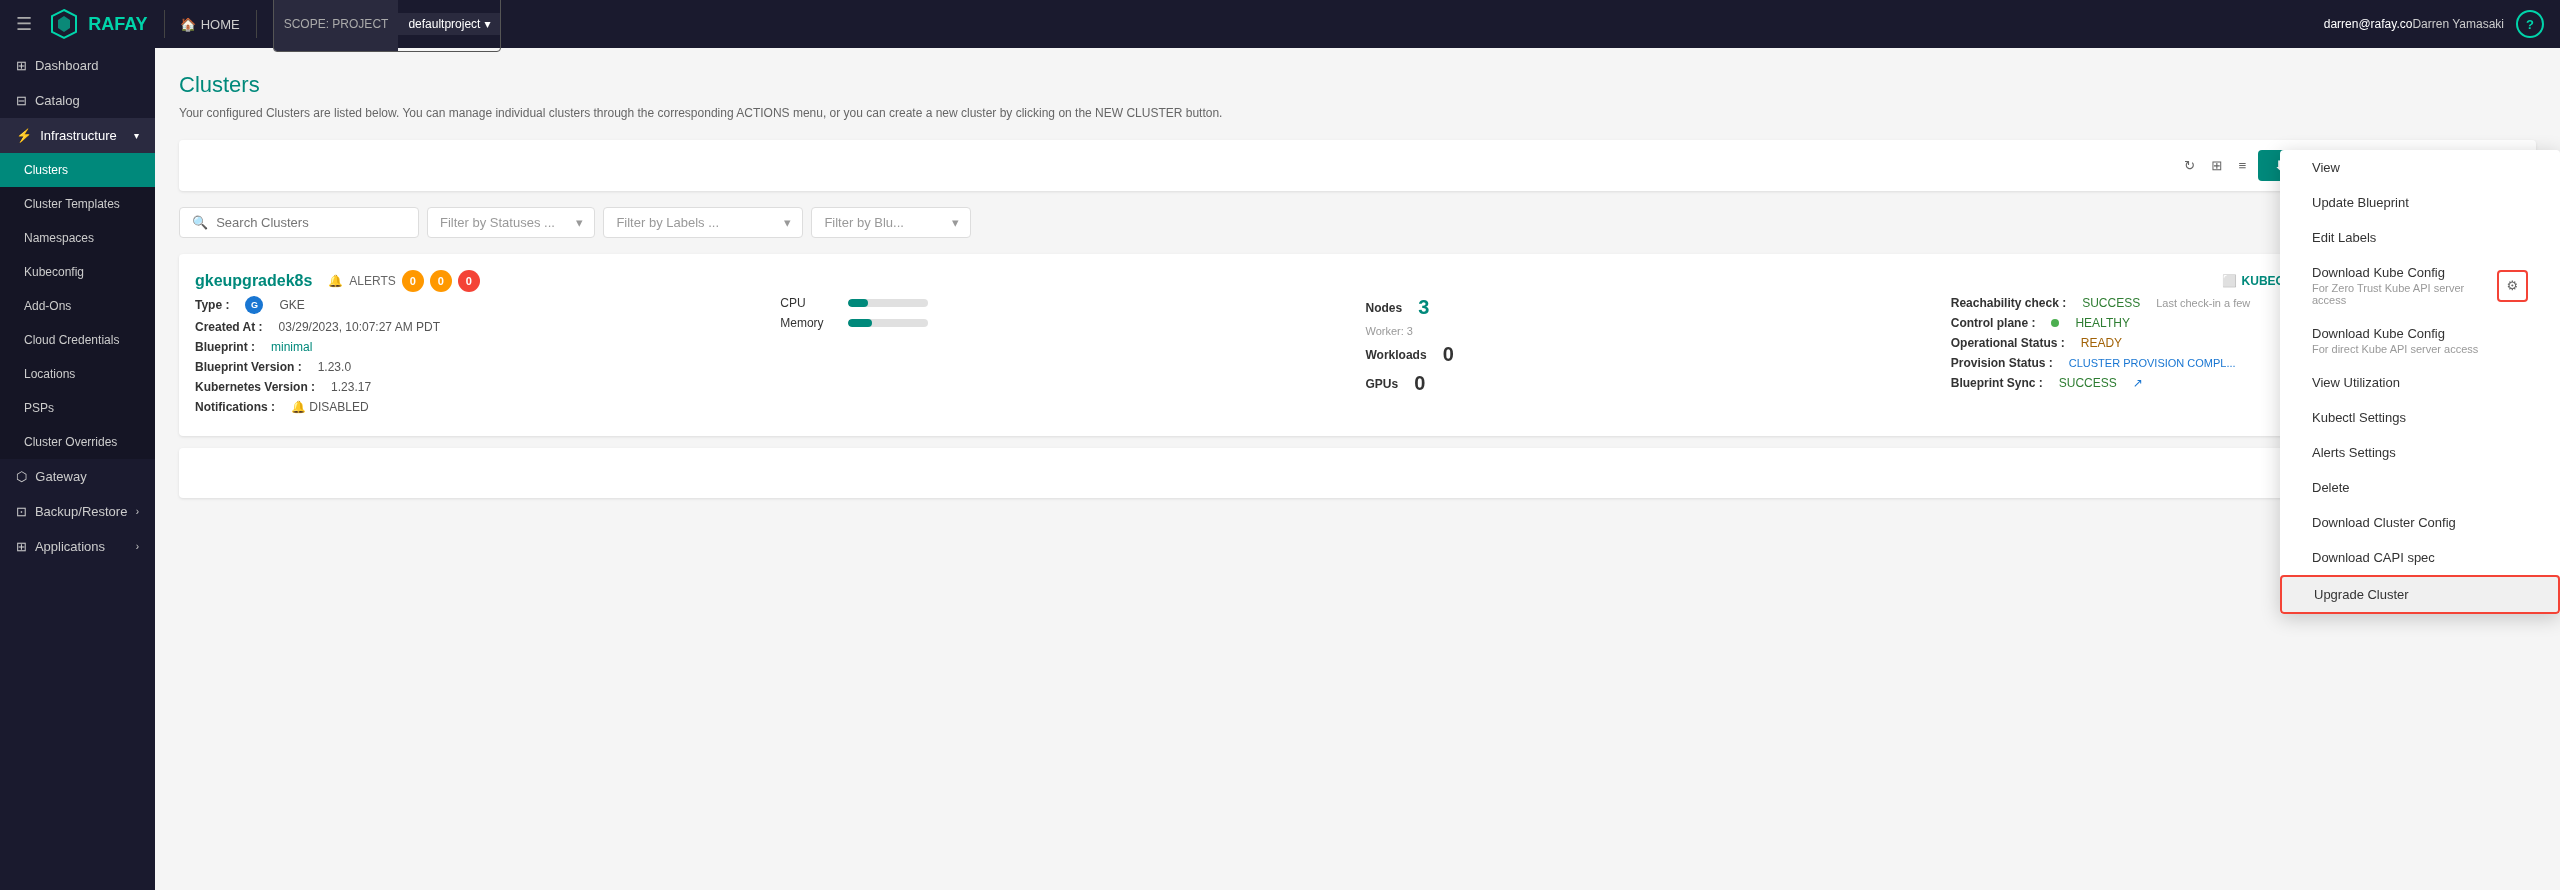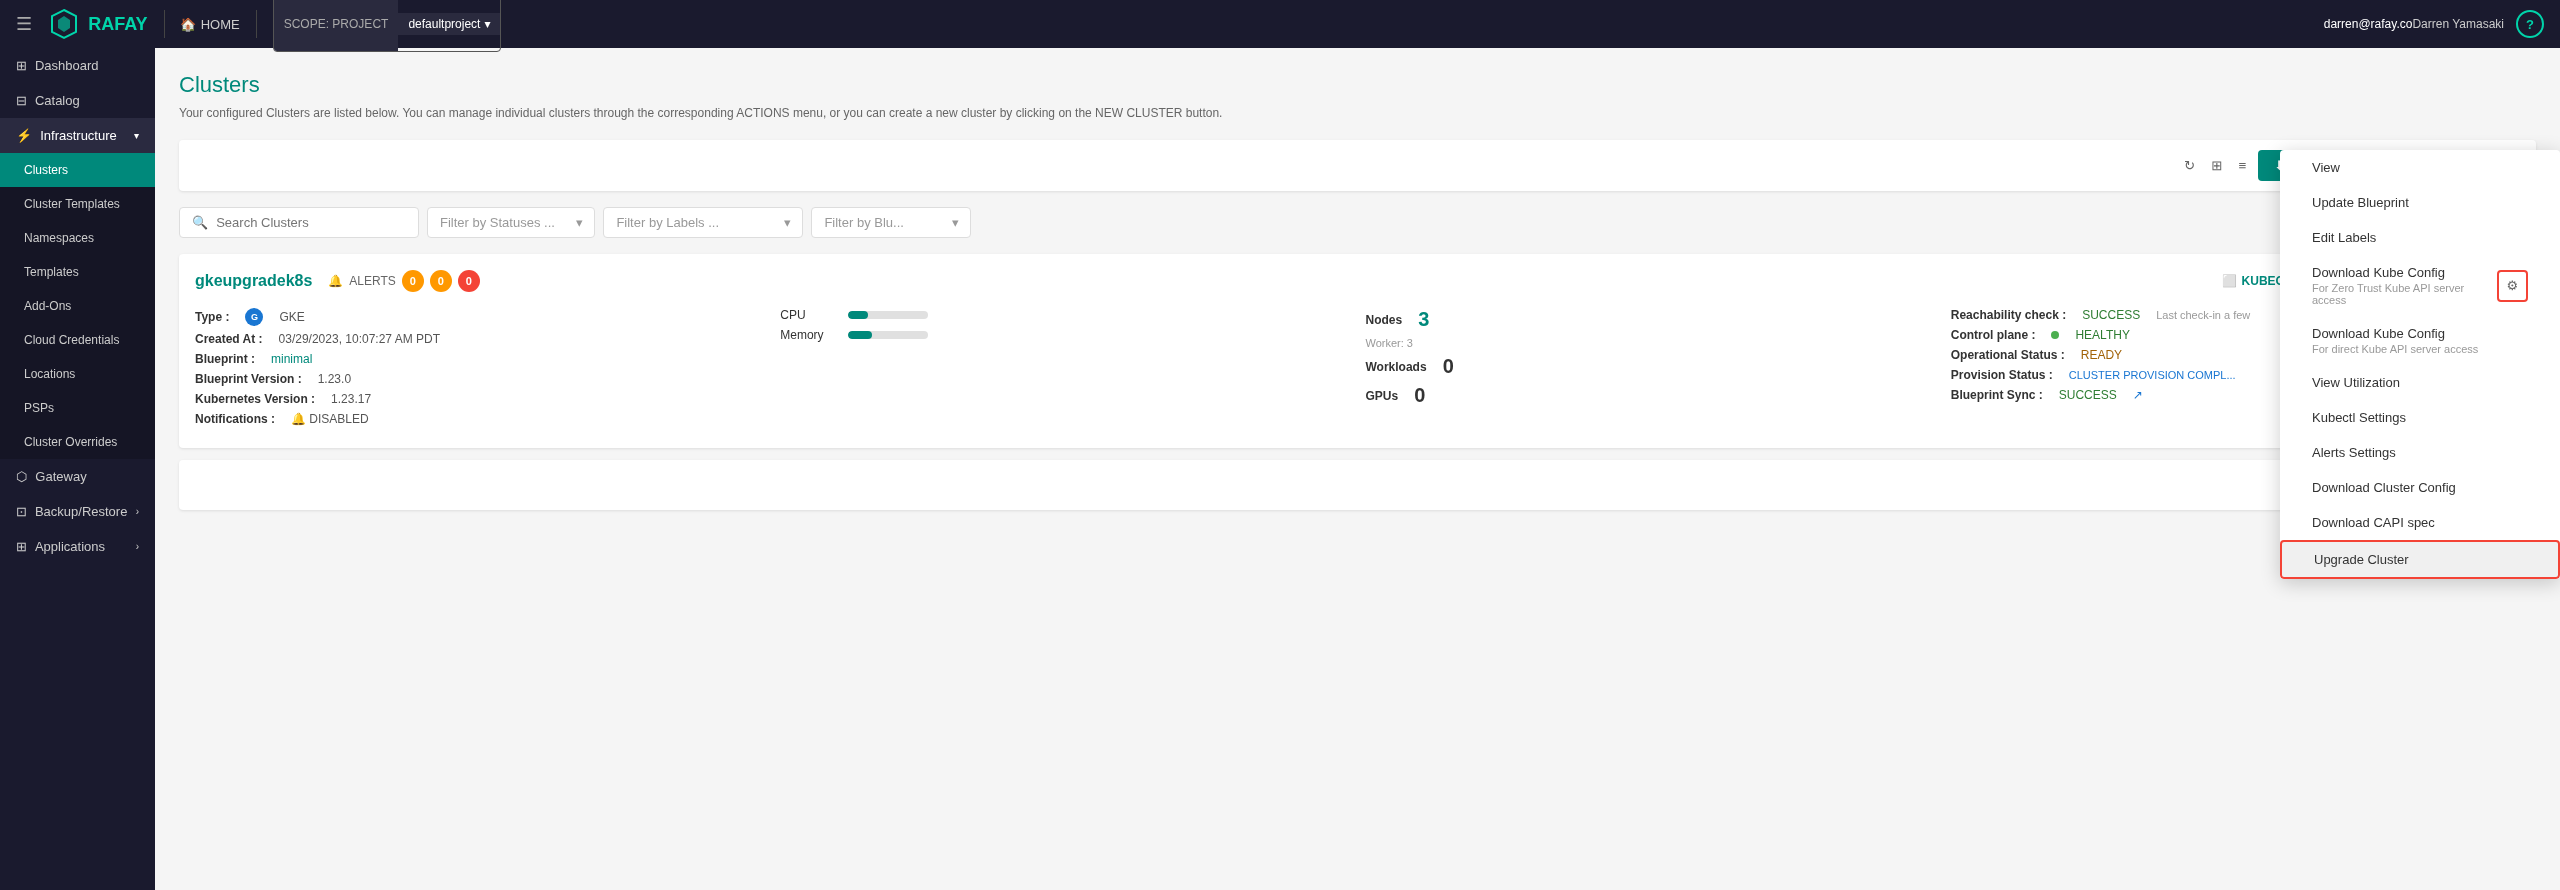--- a/index.html
+++ b/index.html
@@ -47,21 +47,21 @@
 
     
     .filters { display: flex; gap: 8px; margin-bottom: 16px; align-items: center; }
     .search-input { border: 1px solid #ddd; border-radius: 4px; padding: 7px 12px; font-size: 13px; width: 240px; display: flex; align-items: center; gap: 8px; background: #fff; }
     .search-input input { border: none; outline: none; font-size: 13px; width: 100%; }
     .filter-select { border: 1px solid #ddd; border-radius: 4px; padding: 7px 12px; font-size: 13px; background: #fff; color: #999; display: flex; align-items: center; gap: 21px; min-width: 160px; cursor: pointer; }
     .filter-select-wide { min-width: 200px; }
 
     
     .cluster-card { background: #fff; border-radius: 4px; box-shadow: 0 1px 3px rgba(0,0,0,0.1); padding: 16px; margin-bottom: 12px; }
-    .cluster-header { display: flex; align-items: center; gap: 16px; margin-bottom: 16px; }
+    .cluster-header { display: flex; align-items: center; gap: 16px; margin-bottom: 4px; }
     .cluster-name { color: #00897b; font-size: 16px; font-weight: 600; cursor: pointer; }
     .alerts-badge { display: flex; align-items: center; gap: 6px; font-size: 12px; color: #666; }
     .badge { width: 22px; height: 22px; border-radius: 50%; display: flex; align-items: center; justify-content: center; font-size: 11px; font-weight: bold; color: #fff; }
     .badge-orange { background: #ff9800; }
     .badge-red { background: #f44336; }
     .cluster-actions { margin-left: auto; display: flex; align-items: center; gap: 8px; }
     .action-btn { display: flex; align-items: center; gap: 4px; color: #00897b; font-size: 12px; font-weight: 600; cursor: pointer; text-transform: uppercase; }
     .cluster-body { display: grid; grid-template-columns: 1fr 1fr 1fr 1fr; gap: 16px; }
     .cluster-info { font-size: 12px; }
     .cluster-info .label { color: #333; font-weight: 600; }
@@ -145,21 +145,21 @@
       <div class="sidebar-item active">
         <span>Clusters</span>
       </div>
       <div class="sidebar-item">
         <span>Cluster Templates</span>
       </div>
       <div class="sidebar-item">
         <span>Namespaces</span>
       </div>
       <div class="sidebar-item">
-        <span>Templates</span>
+        <span>Kubeconfig</span>
       </div>
       <div class="sidebar-item">
         <span>Add-Ons</span>
       </div>
       <div class="sidebar-item">
         <span>Cloud Credentials</span>
       </div>
       <div class="sidebar-item">
         <span>Locations</span>
       </div>
@@ -372,20 +372,23 @@
     <div class="dropdown-item">
       <span>View Utilization</span>
     </div>
     <div class="dropdown-item">
       <span>Kubectl Settings</span>
     </div>
     <div class="dropdown-item">
       <span>Alerts Settings</span>
     </div>
     <div class="dropdown-item">
+      <span>Delete</span>
+    </div>
+    <div class="dropdown-item">
       <span>Download Cluster Config</span>
     </div>
     <div class="dropdown-item">
       <span>Download CAPI spec</span>
     </div>
     <div class="dropdown-item highlighted" style="background:#f0f0f0;border:2px solid #f44336;border-radius:4px;">
       <span>Upgrade Cluster</span>
     </div>
   </div>
 

